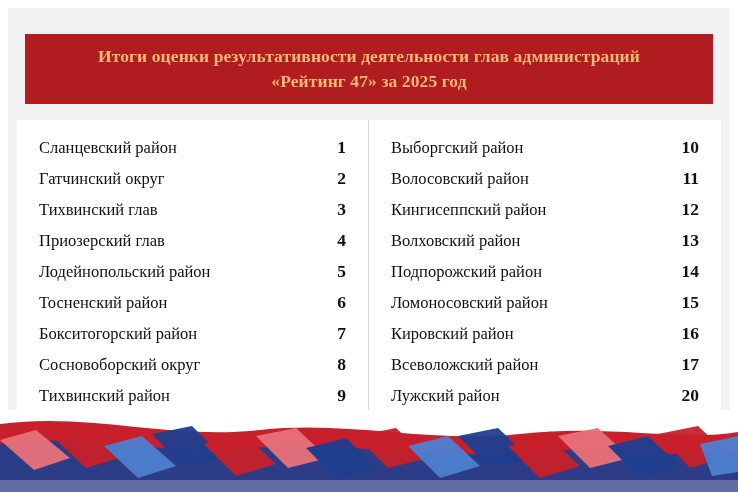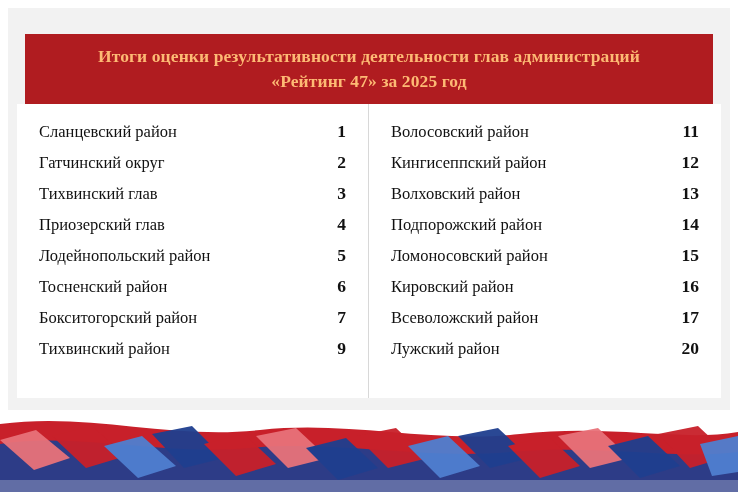--- a/index.html
+++ b/index.html
@@ -52,21 +52,21 @@
     line-height: 1.45;
     letter-spacing: 0.1px;
   }
   .title-line2 {
     display: block;
   }
   
   .content-card {
     position: absolute;
     left: 17px;
-    top: 104px;
+    top: 120px;
     width: 704px;
     height: 294px;
     background: #ffffff;
     box-sizing: border-box;
   }
   .columns {
     position: absolute;
     left: 0;
     top: 0;
     width: 704px;
@@ -156,26 +156,34 @@
         </div>
         <div class="rank-row">
           <span class="rank-name">Тосненский район</span>
           <span class="rank-num">6</span>
         </div>
         <div class="rank-row">
           <span class="rank-name">Бокситогорский район</span>
           <span class="rank-num">7</span>
         </div>
         <div class="rank-row">
+          <span class="rank-name">Сосновоборский округ</span>
+          <span class="rank-num">8</span>
+        </div>
+        <div class="rank-row">
           <span class="rank-name">Тихвинский район</span>
           <span class="rank-num">9</span>
         </div>
       </div>
 
       <div class="col col-right">
+        <div class="rank-row">
+          <span class="rank-name">Выборгский район</span>
+          <span class="rank-num">10</span>
+        </div>
         <div class="rank-row">
           <span class="rank-name">Волосовский район</span>
           <span class="rank-num">11</span>
         </div>
         <div class="rank-row">
           <span class="rank-name">Кингисеппский район</span>
           <span class="rank-num">12</span>
         </div>
         <div class="rank-row">
           <span class="rank-name">Волховский район</span>

